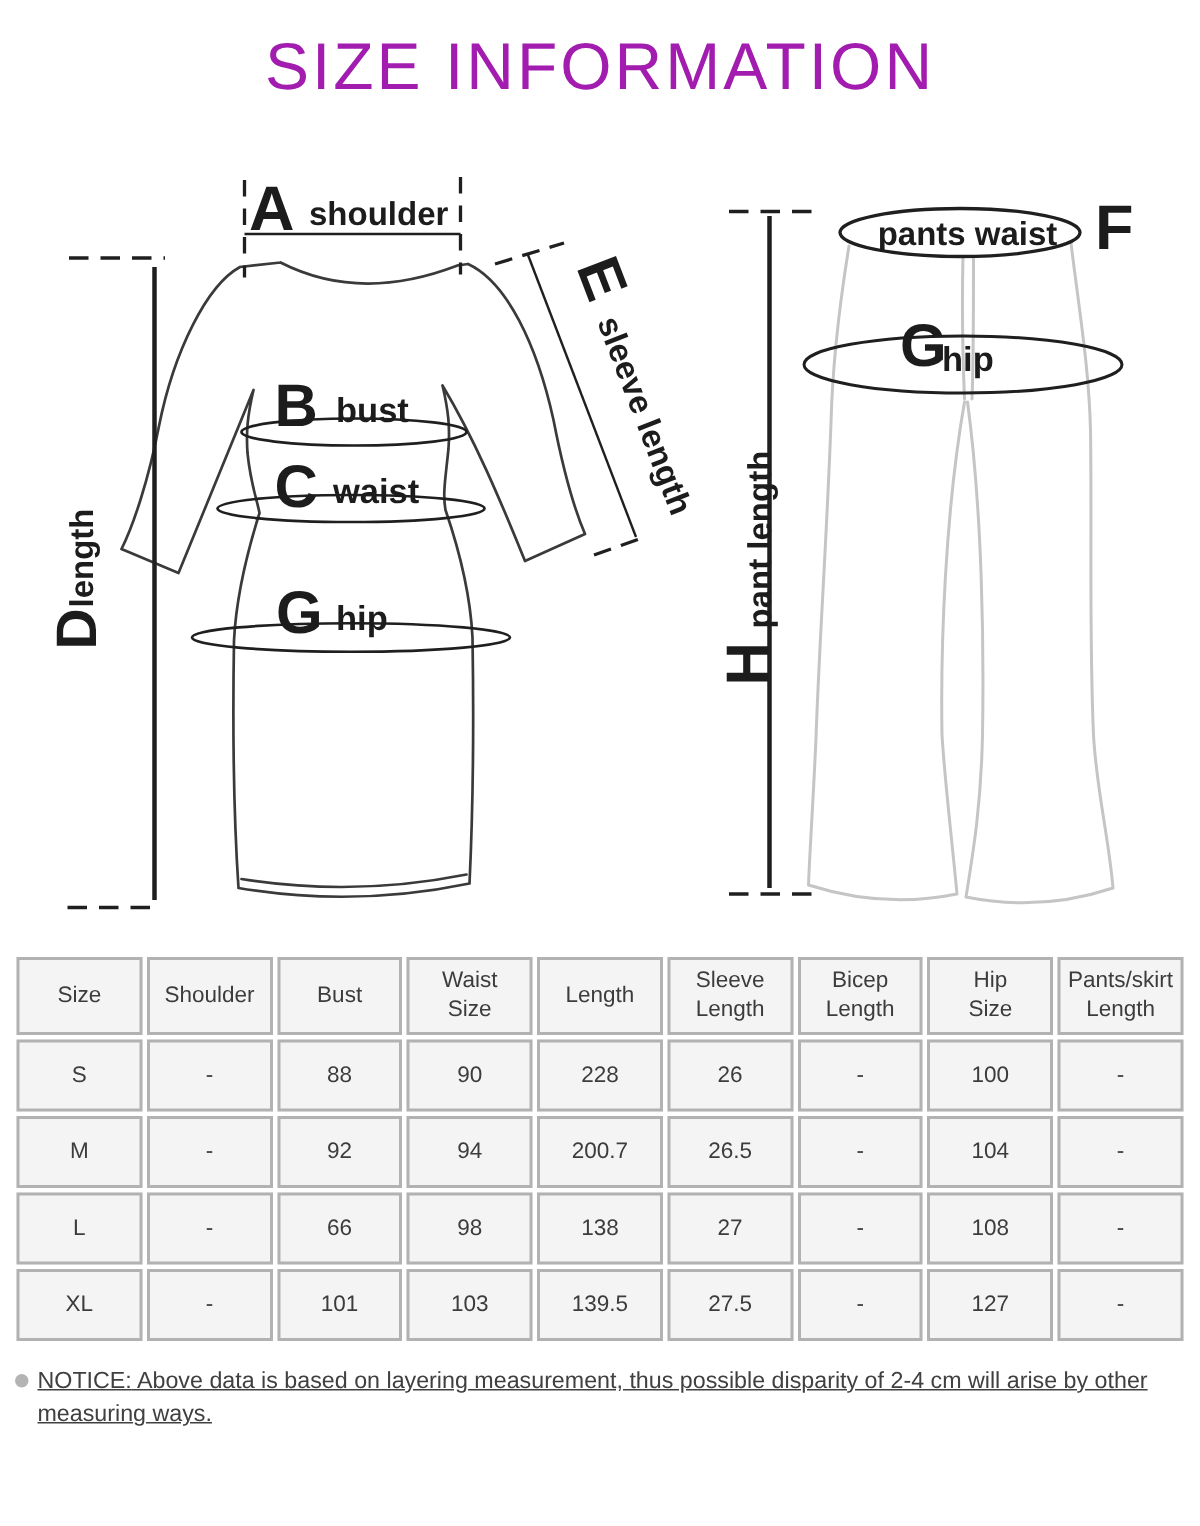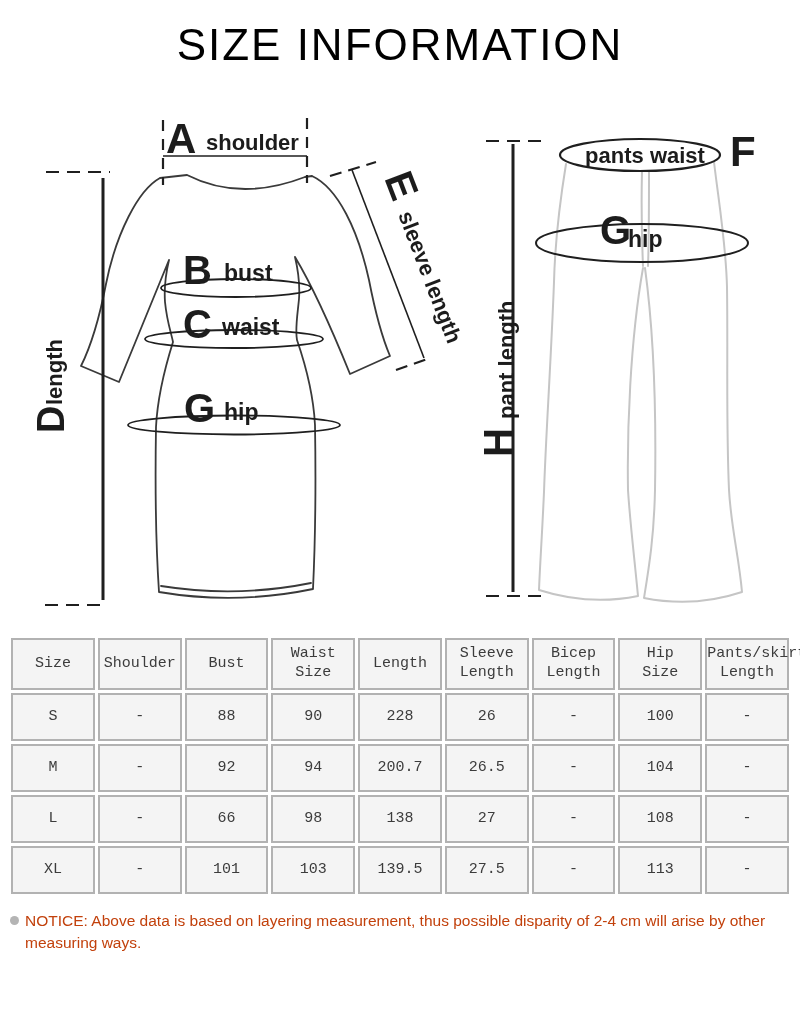--- a/index.html
+++ b/index.html
@@ -2,38 +2,38 @@
 <html><head>
 <meta charset="utf-8">
 <style>
   html,body{margin:0;padding:0;background:#fff;}
   .canvas{
     position:relative;width:800px;height:1017px;background:#ffffff;overflow:hidden;
     font-family:"Liberation Sans","DejaVu Sans",sans-serif;
   }
   .page-title{
     position:absolute;top:20px;left:0;width:100%;
-    text-align:center;font-size:44px;font-weight:300;letter-spacing:2px;color:#000000;
+    text-align:center;font-size:44px;font-weight:300;letter-spacing:2px;color:#a21caf;
   }
   .diagram-svg{position:absolute;top:92px;left:0;}
 
   
   .table-wrap{position:absolute;top:635px;left:8px;width:784px;}
-  table.size-table{width:100%;border-collapse:separate;border-spacing:3px;table-layout:fixed;font-family:Liberation Mono, monospace;}
+  table.size-table{width:100%;border-collapse:separate;border-spacing:3px;table-layout:fixed;}
   table.size-table th,table.size-table td{
     border:2px solid #b2b2b2;background:#f4f4f4;text-align:center;vertical-align:middle;
     color:#3c3c3c;font-size:15px;font-weight:400;padding:0;white-space:pre-line;line-height:1.25;
   }
   table.size-table th{height:48px;}
   table.size-table td{height:44px;}
 
   
   .notes{position:absolute;top:910px;left:8px;width:782px;}
-  .note{display:flex;align-items:flex-start;margin-bottom:15px;color:#c2410c;
-        font-size:15.5px;line-height:1.45;}
+  .note{display:flex;align-items:flex-start;margin-bottom:15px;color:#404040;
+        font-size:15.5px;line-height:1.45;text-decoration:underline;}
   .note .bullet{flex:0 0 auto;width:9px;height:9px;border-radius:50%;background:#b4b4b4;
         margin:6px 6px 0 2px;}
   .note .note-text{flex:1 1 auto;}
 
   
   .garment{stroke:#3a3a3a;stroke-width:1.8;fill:none;stroke-linecap:round;stroke-linejoin:round;}
   .garment-light{stroke:#c5c5c5;stroke-width:2;fill:none;stroke-linecap:round;stroke-linejoin:round;}
   .measure{stroke:#1f1f1f;fill:none;}
   .ellipse-mark{stroke:#1f1f1f;fill:none;}
   .big-letter{font-family:"Liberation Sans","DejaVu Sans",sans-serif;font-weight:600;fill:#1c1c1c;}
@@ -197,21 +197,21 @@
             <td>-</td>
           </tr>
           <tr>
             <td>XL</td>
             <td>-</td>
             <td>101</td>
             <td>103</td>
             <td>139.5</td>
             <td>27.5</td>
             <td>-</td>
-            <td>113</td>
+            <td>127</td>
             <td>-</td>
           </tr>
         </tbody>
     </table>
   </div>
 
   <div class="notes">
     <div class="note">
       <span class="bullet"></span>
       <div class="note-text"><span>NOTICE:</span> <span>Above data is based on layering measurement, thus possible disparity of 2-4 cm will arise by other measuring ways.</span></div>

